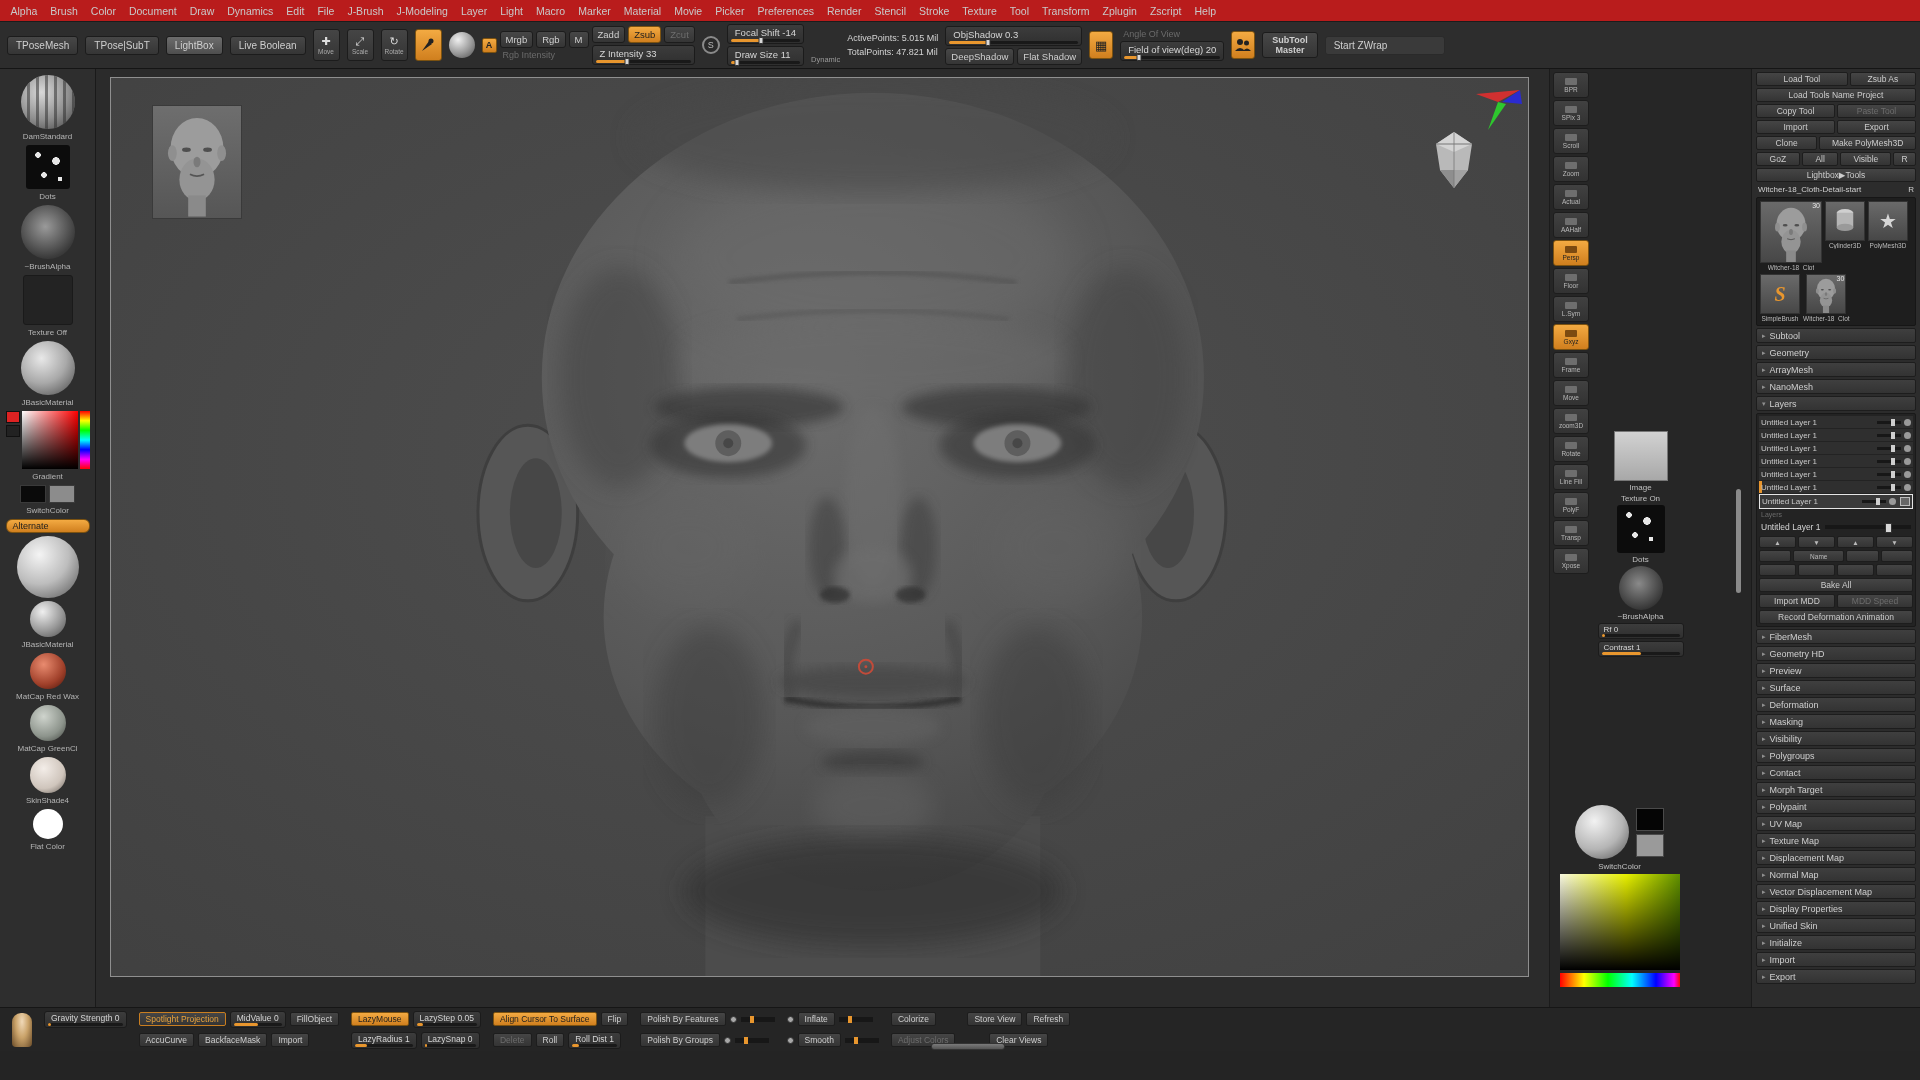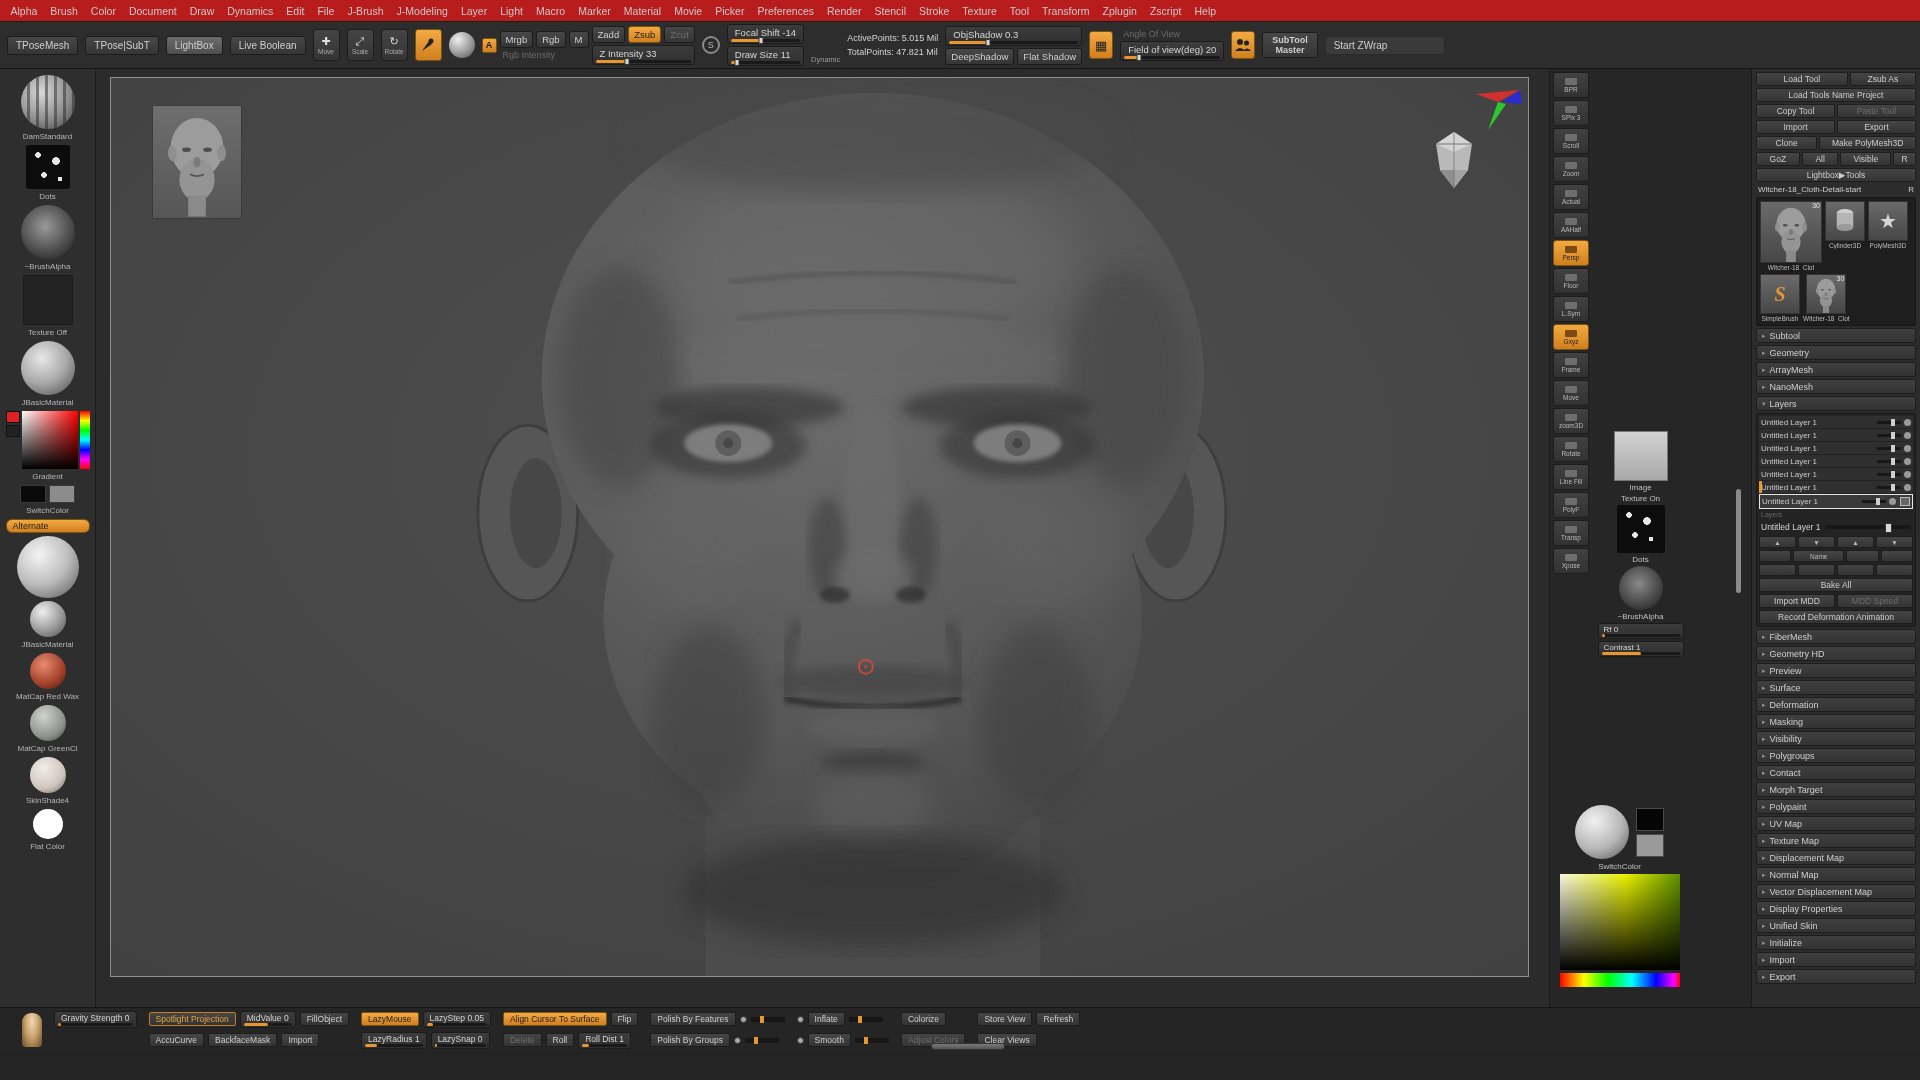--- a/index.html
+++ b/index.html
@@ -136,25 +136,25 @@
 .l-slider{width:24px;height:3px;background:#171717;position:relative;flex:none}
 .l-slider::after{content:"";position:absolute;left:60%;top:-2px;width:4px;height:7px;background:#cfcfcf}
 .l-eye{width:7px;height:7px;border-radius:50%;background:#9a9a9a;flex:none}
 .sub-dim{font-size:7px;color:#6a6a6a;padding:0 2px}
 .active-layer-row{height:14px;display:flex;align-items:center;gap:4px;font-size:8.5px;color:#d6d6d6;padding:0 2px}
 .al-slider{flex:1;height:4px;background:#171717;position:relative}
 .al-slider::after{content:"";position:absolute;left:70%;top:-2px;width:5px;height:8px;background:#d8d8d8;border:1px solid #333}
 .tp-iconrow{display:flex;gap:2px}
 .tp-ibtn{flex:1;height:12px;background:linear-gradient(#454545,#343434);border:1px solid #1d1d1d;border-radius:2px;display:flex;align-items:center;justify-content:center;font-size:6.5px;color:#bbb}
 
-.bottombar{height:44px;background:#252525;border-top:1px solid #161616;display:flex;align-items:stretch;gap:12px;padding:2px 22px;position:relative}
+.bottombar{height:44px;background:#252525;border-top:1px solid #161616;display:flex;align-items:stretch;gap:12px;padding:2px 12px;position:relative}
 .statue{width:20px;height:34px;background:radial-gradient(ellipse at 50% 25%,#f0d9b8,#caa36a 45%,#7a5a33 90%);border-radius:9px 9px 4px 4px;align-self:center}
 .bb-group{display:flex;flex-direction:column;justify-content:space-between;padding:1px 0}
 .bb-row{display:flex;gap:4px;align-items:center;height:16px}
-.bb-row.end{justify-content:flex-start}
+.bb-row.end{justify-content:center}
 .bb-btn{display:inline-flex;align-items:center;justify-content:center;background:linear-gradient(#454545,#343434);border:1px solid #1d1d1d;border-radius:2px;padding:1px 6px;color:#cfcfcf;white-space:nowrap;font-size:8.5px;height:14px}
 .bb-btn.orange{background:linear-gradient(#f3aa42,#d07f1e);color:#1e1e1e;border-color:#7c5210}
 .bb-btn.outline{border-color:#c97e20;color:#e8a33d}
 .bb-btn.dim{color:#6d6d6d}
 .slider.bbs{font-size:8.5px;padding:1px 6px 4px}
 .bb-dot{width:7px;height:7px;border-radius:50%;background:#a8a8a8;border:1px solid #333;flex:none}
 .bb-mini{width:34px;height:5px;background:#171717;position:relative;flex:none}
 .bb-mini::after{content:"";position:absolute;left:28%;top:-1px;width:4px;height:7px;background:#e8962e}
 .hscroll{position:absolute;left:48.5%;bottom:1px;width:74px;height:7px;background:linear-gradient(#7a7a7a,#555);border-radius:3px;border:1px solid #333}
 </style>

